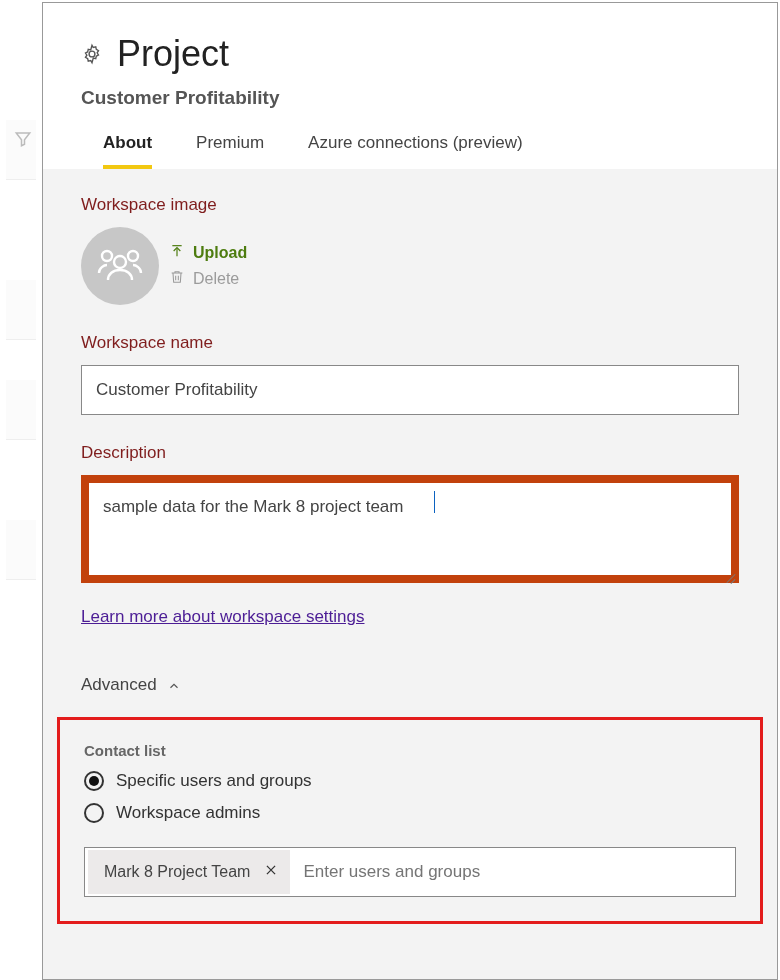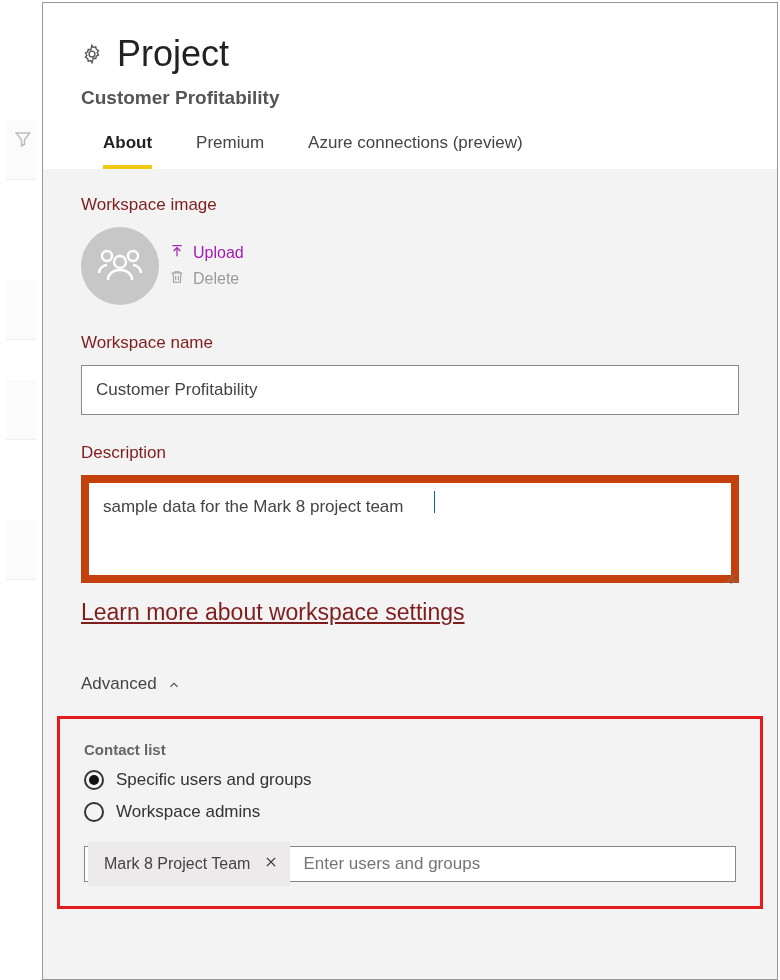--- a/index.html
+++ b/index.html
@@ -90,21 +90,21 @@
     align-items: center;
     justify-content: center;
     color: #fff;
   }
   .avatar svg { width: 50px; height: 36px; }
   .avatar-actions { display: flex; flex-direction: column; gap: 6px; }
   .action {
     display: flex; align-items: center; gap: 8px;
     font-size: 16px; cursor: pointer;
   }
-  .action.upload { color: #a21caf; }
+  .action.upload { color: #4d7c0f; font-weight: bold; }
   .action.delete { color: #9b9b9b; }
   .action svg { width: 16px; height: 16px; }
   .field-input {
     width: 100%;
     border: 1px solid #888;
     background: #fff;
     font-family: inherit;
     font-size: 17px;
     color: #444;
     padding: 14px 14px;
@@ -135,26 +135,26 @@
   .caret {
     position: absolute;
     left: 353px;
     top: 16px;
     width: 1px;
     height: 22px;
     background: #0b62c0;
   }
   .spacer-md { height: 28px; }
   .link {
-    color: #7f1d1d;
+    color: #4c1d95;
     text-decoration: underline;
-    font-size: 23px;
+    font-size: 17px;
     cursor: pointer;
     display: inline-block;
-    margin-top: 12px;
+    margin-top: 20px;
   }
   .advanced-row {
     display: flex; align-items: center; gap: 10px;
     font-size: 17px; color: #444;
     margin-top: 48px;
     cursor: pointer;
   }
   .chev { width: 14px; height: 14px; }
   .highlight {
     border: 3px solid #e31b1b;
@@ -184,21 +184,21 @@
   .radio.checked::after {
     content: "";
     width: 10px; height: 10px;
     background: #111;
     border-radius: 50%;
   }
   .chipbox {
     display: flex; align-items: center;
     border: 1px solid #888;
     background: #fff;
-    height: 36px;
+    height: 50px;
     margin-top: 24px;
   }
   .chip {
     display: flex; align-items: center; gap: 14px;
     background: #eceaea;
     height: 44px;
     margin: 3px;
     padding: 0 12px 0 16px;
     font-size: 16px; color: #444;
   }

